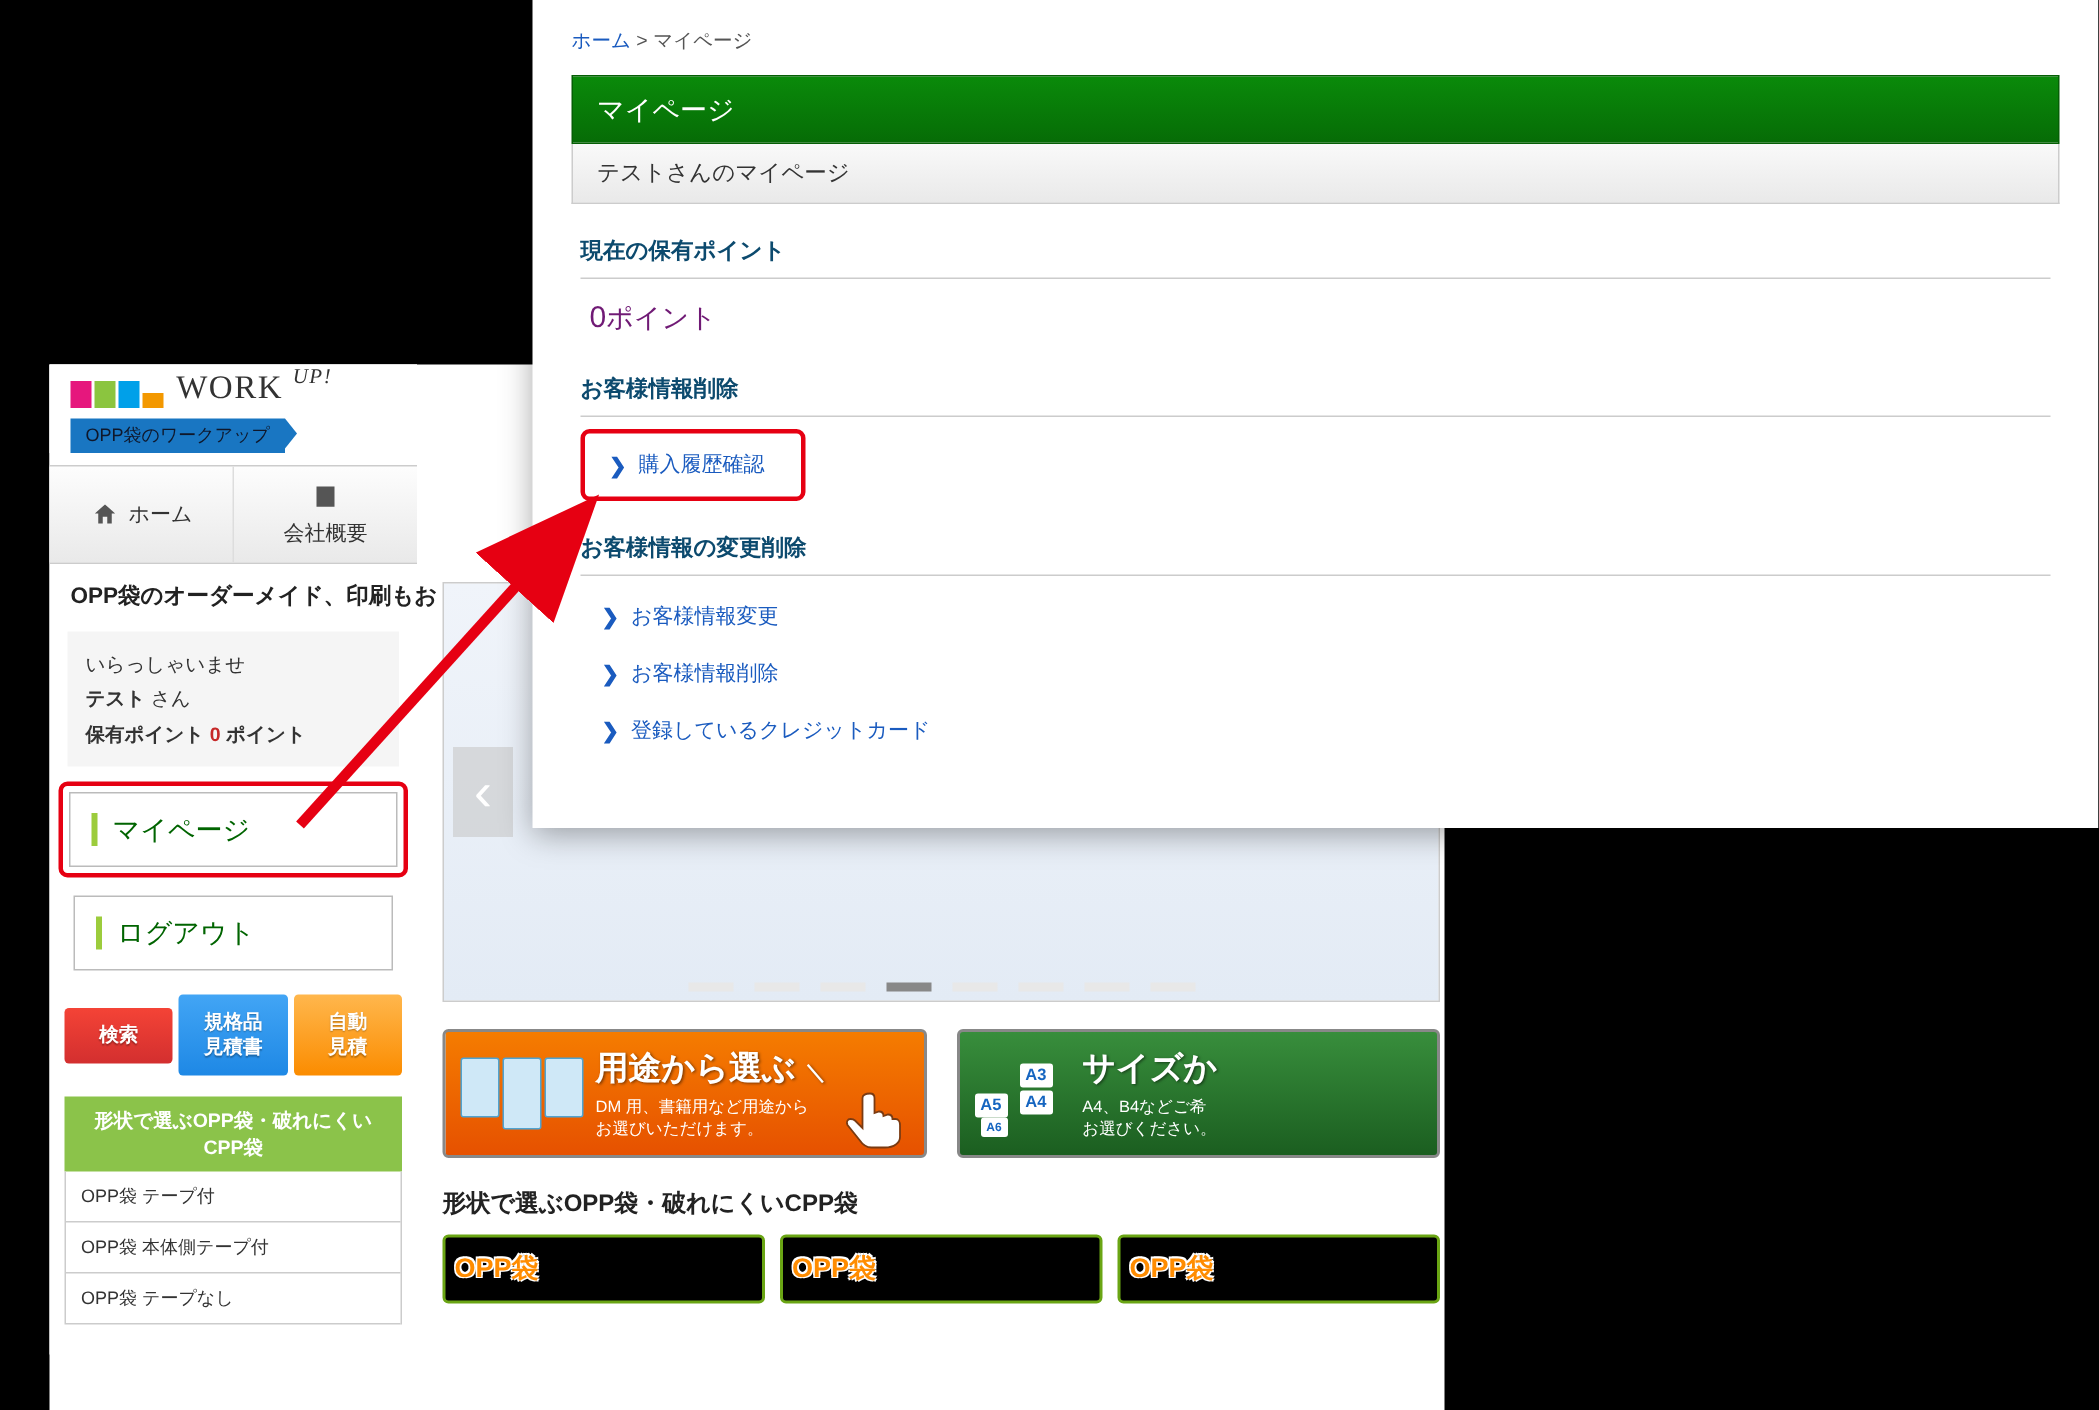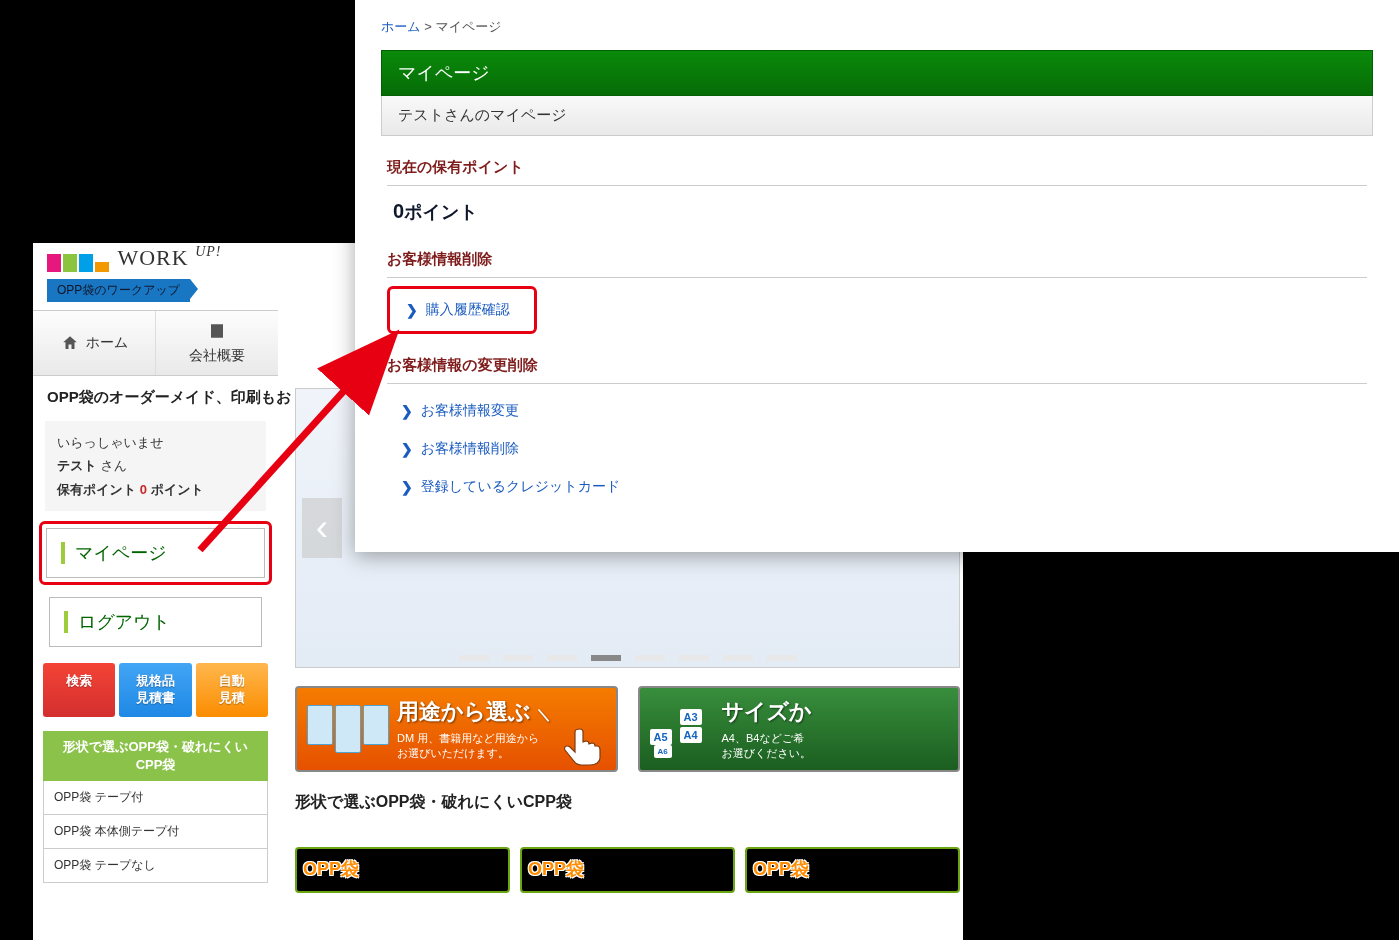--- a/index.html
+++ b/index.html
@@ -143,20 +143,21 @@
   .mypage-highlight {
     border: 3px solid #e60012;
     border-radius: 6px;
     padding: 4px;
     margin: 4px 6px;
   }
   .triple-btns {
     display: flex;
     gap: 4px;
     margin: 10px 10px 0 10px;
+    align-items: center;
   }
   .tb {
     flex: 1;
     color: #fff;
     font-size: 13px;
     font-weight: bold;
     text-align: center;
     padding: 10px 2px;
     border-radius: 3px;
     line-height: 1.3;
@@ -283,21 +284,20 @@
     background:#000;
     padding:8px 17px 4px 6px;
     color:#ff8c00;
     font-weight:bold;
     font-size:18px;
     text-align:left;
     height:46px;
     overflow:hidden;
     text-shadow:
       -1px -1px 0 #fff, 1px -1px 0 #fff, -1px 1px 0 #fff, 1px 1px 0 #fff;
-    margin-top: 24px;
   }
   
   .overlay {
     position: absolute;
     left: 355px;
     top: 0;
     width: 1044px;
     height: 552px;
     background: #fff;
     box-shadow: 0 4px 20px rgba(0,0,0,0.35);
@@ -322,25 +322,25 @@
   }
   .mp-section{
     margin-top:22px;
     padding:0 6px;
   }
   .mp-sec-title{
     font-weight:bold;
     font-size:15px;
     border-bottom:1px solid #ccc;
     padding-bottom:8px;
-    color:#7f1d1d;
+    color:#0c4a6e;
   }
   .mp-points{
-    color:#0f172a;
-    font-weight:bold;
+    color:#701a75;
+    font-weight:normal;
     font-size:18px;
     padding:14px 6px 4px 6px;
   }
   .mp-points .num{ font-size:20px; }
   .mp-links{
     margin-top:8px;
   }
   .mp-link{
     display:flex;
     align-items:center;

